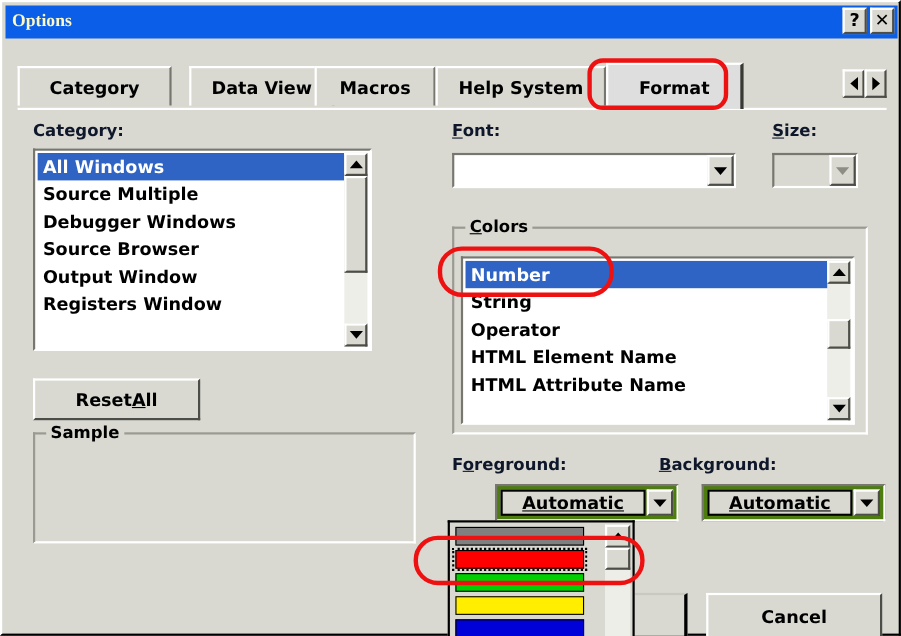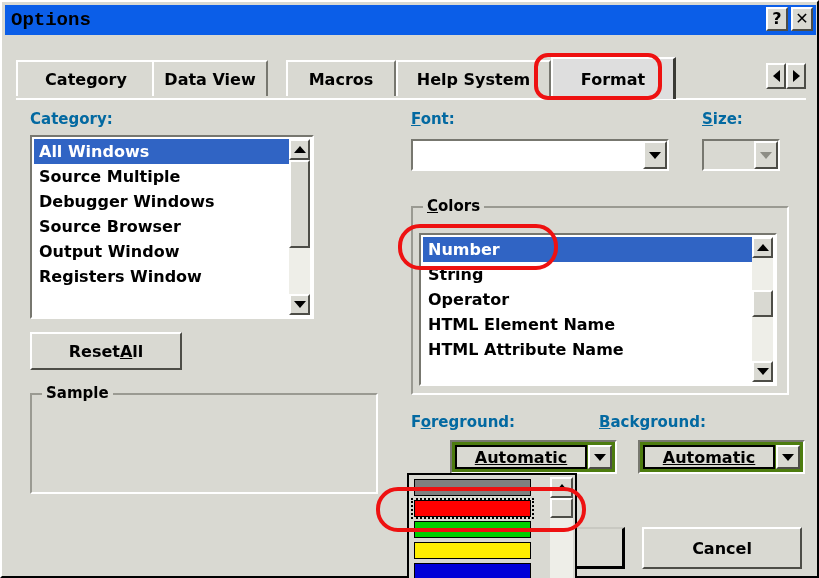--- a/index.html
+++ b/index.html
@@ -19,22 +19,22 @@
     border-bottom:2px solid #000000;
     box-sizing:border-box;
   }
   
   #titlebar{
     position:absolute;left:3px;top:3px;width:811px;height:30px;
     background:#0b5ee8;
     display:flex;align-items:center;
   }
   #title-text{
-    color:#000000;font-size:19px;font-weight:bold;
-    font-family:Liberation Mono, monospace;
+    color:#fef9c3;font-size:16px;font-weight:bold;
+    font-family:Liberation Serif, serif;
     margin-left:6px;letter-spacing:0px;
   }
   .tb-btns{position:absolute;right:3px;top:2px;display:flex;gap:3px;}
   .tb-btn{
     width:22px;height:24px;background:#d9d9d2;
     border-top:2px solid #ffffff;border-left:2px solid #ffffff;
     border-right:2px solid #4d4d47;border-bottom:2px solid #4d4d47;
     display:flex;align-items:center;justify-content:center;
     font-size:16px;font-weight:bold;color:#000;line-height:1;
     font-family:"DejaVu Sans","Liberation Sans",sans-serif;
@@ -67,21 +67,21 @@
   }
   .spin-btn{
     width:20px;height:26px;background:#d9d9d2;
     border-top:2px solid #ffffff;border-left:2px solid #ffffff;
     border-right:2px solid #4d4d47;border-bottom:2px solid #4d4d47;
     display:flex;align-items:center;justify-content:center;
     box-sizing:border-box;cursor:default;
   }
   
   .lbl{
-    position:absolute;font-size:15px;font-weight:bold;color:#0369a1;
+    position:absolute;font-size:15px;font-weight:bold;color:#0f172a;
     white-space:nowrap;
   }
   .lbl u{text-decoration:underline;}
   .sunken{
     background:#ffffff;
     border-top:2px solid #77776f;
     border-left:2px solid #77776f;
     border-right:2px solid #ffffff;
     border-bottom:2px solid #ffffff;
     box-sizing:border-box;
@@ -181,21 +181,21 @@
     background:#d9d9d2;padding:0 4px;
     font-size:15px;font-weight:bold;color:#000;white-space:nowrap;
   }
   
   .btn{
     position:absolute;background:#d9d9d2;
     border-top:2px solid #ffffff;border-left:2px solid #ffffff;
     border-right:2px solid #4d4d47;border-bottom:2px solid #4d4d47;
     box-sizing:border-box;
     display:flex;align-items:center;justify-content:center;
-    font-size:16px;font-weight:bold;color:#000;cursor:default;
+    font-size:16px;font-weight:bold;color:#000;cursor:default;margin-top:12px;
   }
   .btn.dark{
     border-top:2px solid #c9c9c2;border-left:2px solid #c9c9c2;
     border-right:3px solid #000000;border-bottom:3px solid #000000;
   }
   
   #sample-field{
     position:absolute;background:#ffffff;
     border:2px solid #77776f;box-sizing:border-box;
     display:flex;align-items:center;justify-content:center;
@@ -239,21 +239,21 @@
     <div class="tb-btns">
       <div class="tb-btn">?</div>
       <div class="tb-btn">✕</div>
     </div>
   </div>
 
   <div id="tabstrip">
     <div class="tab" style="left:0px;width:140px;">
         <span>Category</span>
       </div>
-    <div class="tab" style="left:136px;width:116px;">
+    <div class="tab" style="left:156px;width:132px;">
         <span>Data View</span>
       </div>
     <div class="tab" style="left:270px;width:110px;">
         <span>Macros</span>
       </div>
     <div class="tab" style="left:380px;width:155px;">
         <span>Help System</span>
       </div>
     <div class="tab active" style="left:535px;width:125px;">
         <span>Format</span>
@@ -267,21 +267,21 @@
         <div class="arr arr-right"></div>
       </div>
     </div>
   </div>
   <div id="tab-underline"></div>
 
   <div class="lbl" style="left:28px;top:108px;">
     <span>Category:</span>
   </div>
 
-  <div class="listbox sunken" style="left:28px;top:133px;width:284px;height:184px;padding-left:18px;">
+  <div class="listbox sunken" style="left:28px;top:133px;width:308px;height:184px;padding-left:18px;">
     <div class="list-items">
       <div class="li sel">All Windows</div>
       <div class="li">Source Multiple</div>
       <div class="li">Debugger Windows</div>
       <div class="li">Source Browser</div>
       <div class="li">Output Window</div>
       <div class="li">Registers Window</div>
     </div>
     <div class="vscroll">
       <div class="sb-btn sb-up">

